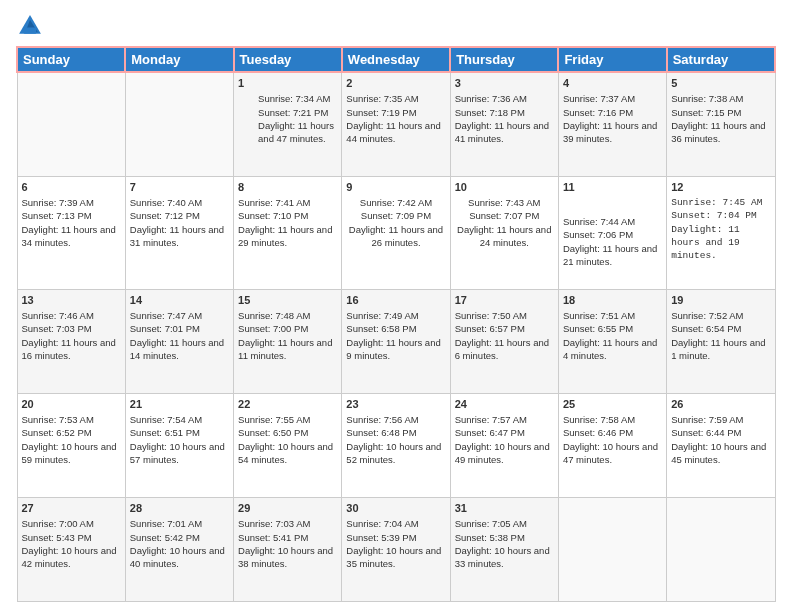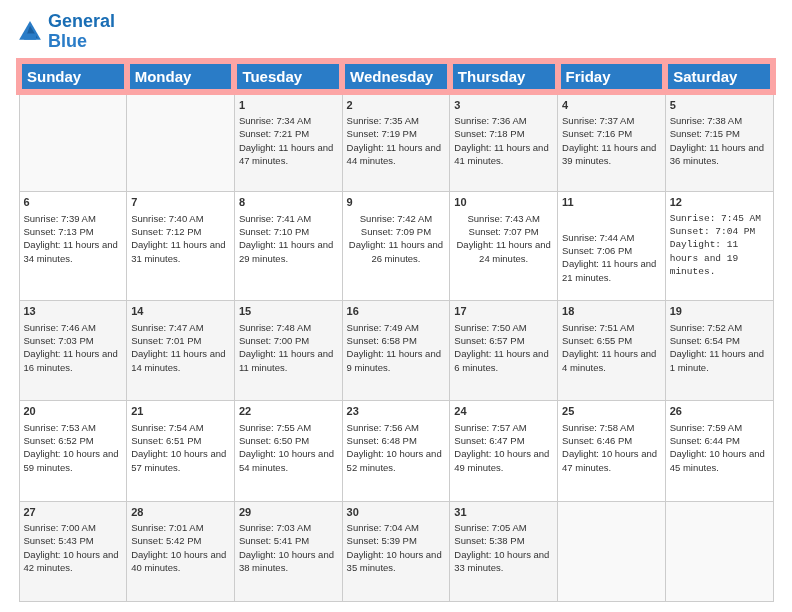--- a/index.html
+++ b/index.html
@@ -60,23 +60,23 @@
       border-collapse: collapse;
       width: 100%;
       table-layout: fixed;
       font-size: 10px;
     }
     .calendar th {
       background: #2a7cc7;
       color: #fff;
       text-align: left;
       padding: 4px 5px;
-      font-size: 15px;
+      font-size: 13px;
       font-weight: bold;
-      border: 6px solid #fca5a5;
+      border: 2px solid #fca5a5;
     }
     .calendar td {
       border: 1px solid #ccc;
       vertical-align: top;
       padding: 3px 4px;
       height: 88px;
       background: #fff;
       font-size: 9.5px;
       color: #333;
       line-height: 1.4;
@@ -108,24 +108,20 @@
 <body>
 
 <div class="page">
   <div class="header">
     <div class="logo">
       <svg class="logo-icon" viewBox="0 0 36 36">
         <polygon points="18,4 32,28 4,28" fill="#2a7cc7"></polygon>
         <polygon points="18,10 28,26 12,26" fill="#1a5fa0"></polygon>
         <rect x="10" y="20" width="16" height="8" fill="#2a7cc7" rx="1"></rect>
       </svg>
-      <div class="logo-text">
-        <div><span>General</span></div>
-        <div><span style="color:#2a7cc7">Blue</span></div>
-      </div>
     </div>
     <div class="title-area">
       <div class="month-title"></div>
       <div class="subtitle"></div>
     </div>
   </div>
 
   <table class="calendar">
     <thead>
       <tr>
@@ -137,21 +133,21 @@
         <th>Friday</th>
         <th>Saturday</th>
       </tr>
     </thead>
     <tbody id="calendar-body">
     <tr>
           <td class="empty"></td>
           <td class="empty"></td>
           <td>
             <span class="day-num">1</span>
-            <div class="day-info" style="white-space: pre-line;">Sunrise: 7:34 AM
+            <div class="day-info" style="white-space: pre-line; margin-left: 20px;">Sunrise: 7:34 AM
 Sunset: 7:21 PM
 Daylight: 11 hours and 47 minutes.</div>
           </td>
           <td>
             <span class="day-num">2</span>
             <div class="day-info" style="white-space: pre-line;">Sunrise: 7:35 AM
 Sunset: 7:19 PM
 Daylight: 11 hours and 44 minutes.</div>
           </td>
           <td>

